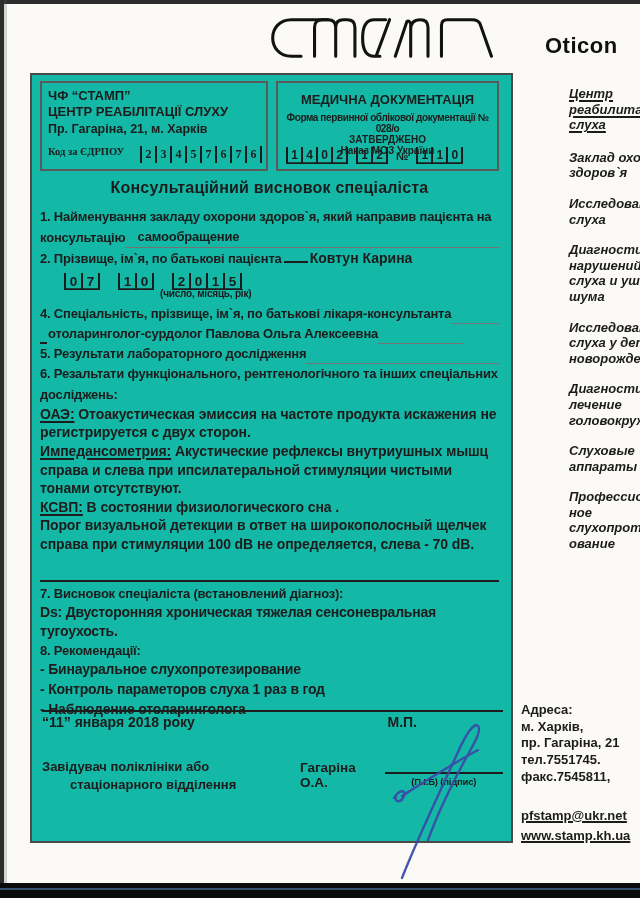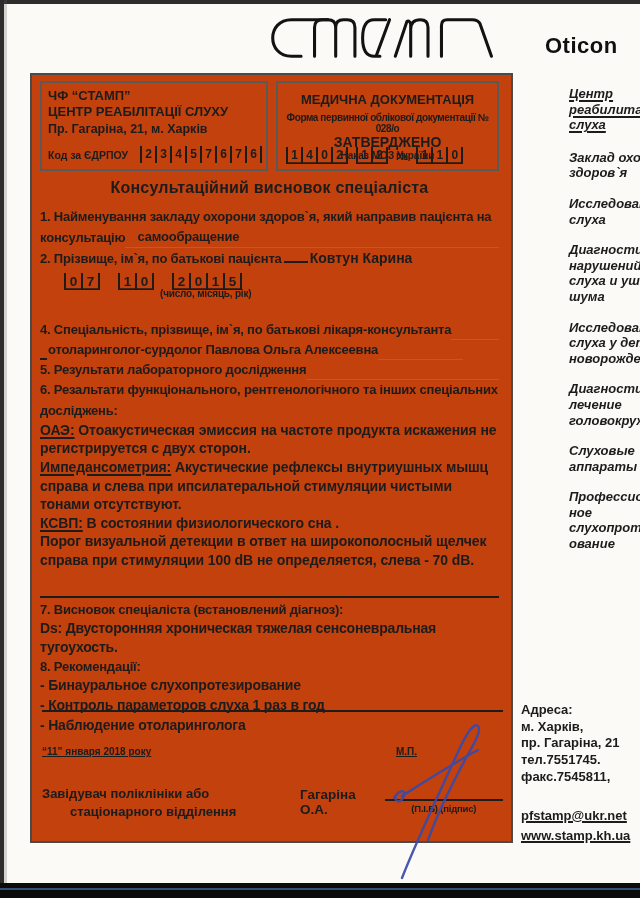--- a/index.html
+++ b/index.html
@@ -15,32 +15,32 @@
   .bottom-bar { position:absolute; bottom:0; left:0; width:100%; height:15px; background:#0b0b0c; }
   .bottom-bar-line { margin-top:5px; height:2px; background:#33506e; }
 
   
   .logo-svg { position:absolute; left:228px; top:12px; width:300px; height:50px; }
   .oticon { position:absolute; left:545px; top:33px; font-size:22px; letter-spacing:.5px; color:#101010; }
 
   
   .main-box {
     position:absolute; left:30px; top:73px; width:483px; height:770px;
-    border:2px solid #4a4a4a; background:#c2410c; padding:6px 12px 0 8px;
+    border:2px solid #4a4a4a; background:#14b8a6; padding:6px 12px 0 8px;
   }
   .header-row { display:flex; gap:8px; }
   .hbox { border:2px solid #5a5a5a; padding:5px 6px; height:90px; position:relative; }
   .hbox-org { width:228px; }
   .hbox-doc { flex:1; text-align:center; }
   .org-l1, .org-l2 { font-size:13px; line-height:1.25; }
   .org-l3 { font-size:12.5px; line-height:1.3; }
-  .org-code-row { position:absolute; bottom:6px; left:6px; right:4px; display:flex; align-items:center; font-size:10.5px; }
+  .org-code-row { position:absolute; bottom:6px; left:6px; right:4px; display:flex; font-size:10.5px;font-family:Liberation Serif, serif; }
   .doc-title { font-size:13px; margin:4px 0 5px; }
   .doc-l2 { font-size:10px; letter-spacing:-0.4px; }
-  .doc-l3 { font-size:14px; }
+  .doc-l3 { font-size:10px; }
   .doc-l4 { font-size:10px; }
   .doc-code-row { position:absolute; bottom:5px; left:8px; right:4px; display:flex; align-items:center; justify-content:flex-start; font-size:11px; gap:8px; }
 
   
   .dgroup { display:inline-flex; height:17px; align-items:stretch; }
   .dgroup::after { content:""; display:block; width:0; border-left:2px solid #1c1c1c; }
   .dcell {
     display:inline-block; min-width:15px; text-align:center; padding:0 2px;
     border-left:2px solid #1c1c1c; font-size:12px; line-height:17px;
     box-shadow: inset 0 -1.8px 0 #1c1c1c;
@@ -54,31 +54,31 @@
   .fbody { font-size:13px; line-height:1.55; letter-spacing:-0.2px; }
   .formline { display:flex; align-items:flex-end; }
   .fill { flex:1; border-bottom:1px solid #737373; padding-left:12px; white-space:nowrap; }
   .fill.short { margin-right:36px; }
   .shortline { width:24px; border-bottom:2px solid #1c1c1c; margin:0 2px; }
   .tinyline { width:7px; border-bottom:2px solid #1c1c1c; margin-right:1px; }
   .patient-name { font-size:14px; letter-spacing:0; }
   .date-row { display:flex; align-items:center; margin-top:3px; }
   .date-row .dgroup { margin-left:18px; }
   .date-row .dgroup:first-of-type { margin-left:24px; }
-  .date-caption { font-size:10px; margin:-1px 0 21px 120px; line-height:1; }
+  .date-caption { font-size:10px; margin:-1px 0 5px 120px; line-height:1; }
   .res { font-size:14px; line-height:1.33; letter-spacing:-0.1px; }
   .res-label { text-decoration:underline; text-decoration-thickness:1.8px; text-underline-offset:2px; }
   .sep7 { border:none; border-top:2.5px solid #1c1c1c; margin:26px 0 2px; }
   .item7-label { font-size:13px; line-height:1.5; }
   .diag { font-size:14px; line-height:1.35; }
   .rec-line { font-size:14px; line-height:1.4; }
 
   
   .bottom-block { position:absolute; left:10px; right:8px; top:635px; border-top:2.5px solid #1c1c1c; }
-  .brow1 { display:flex; margin-top:34px; font-size:10px;text-decoration:underline; }
+  .brow1 { display:flex; margin-top:2px; font-size:14px; }
   .mp { margin-left:auto; margin-right:86px; }
   .brow2 { display:flex; margin-top:28px; align-items:flex-start; }
   .sig-left { font-size:13px; line-height:1.4; width:206px; }
   .sig-left .l2 { padding-left:28px; }
   .sig-name { font-size:13.5px; margin-left:58px; margin-top:2px; }
   .sig-col { margin-left:auto; width:122px; text-align:center; }
   .sigline { height:16px; border-bottom:2.5px solid #1c1c1c; }
   .sig-caption { font-size:9.5px; margin-top:2px; letter-spacing:-0.2px; }
 
   

